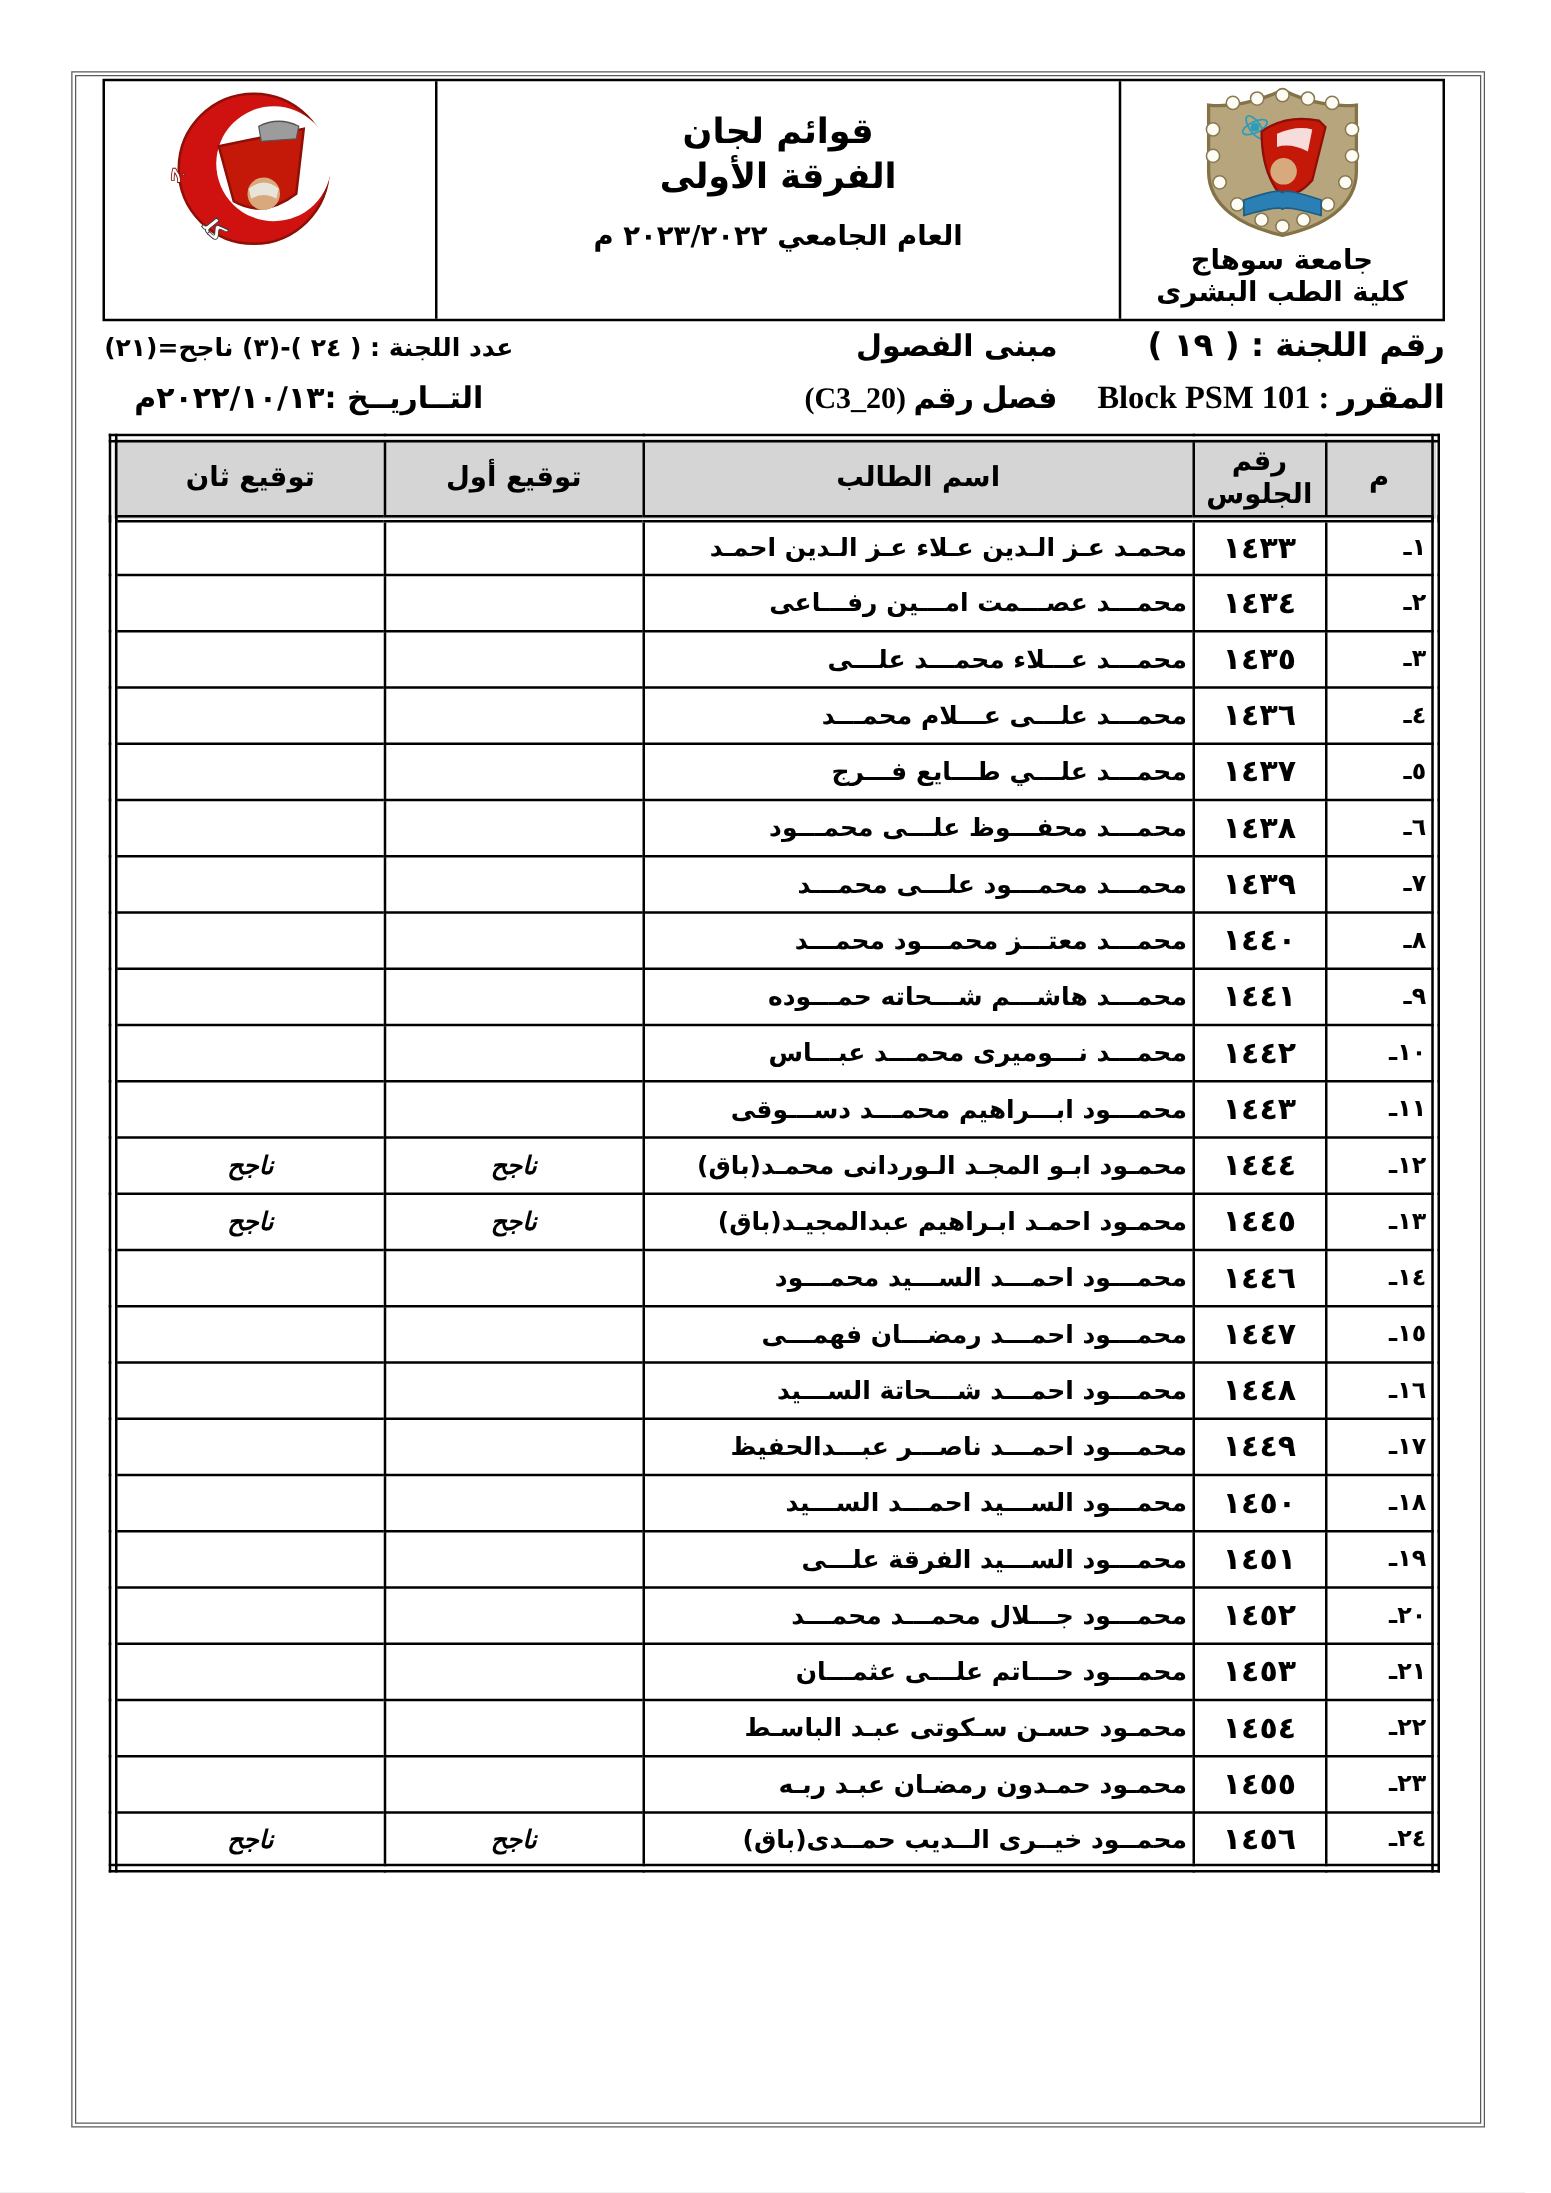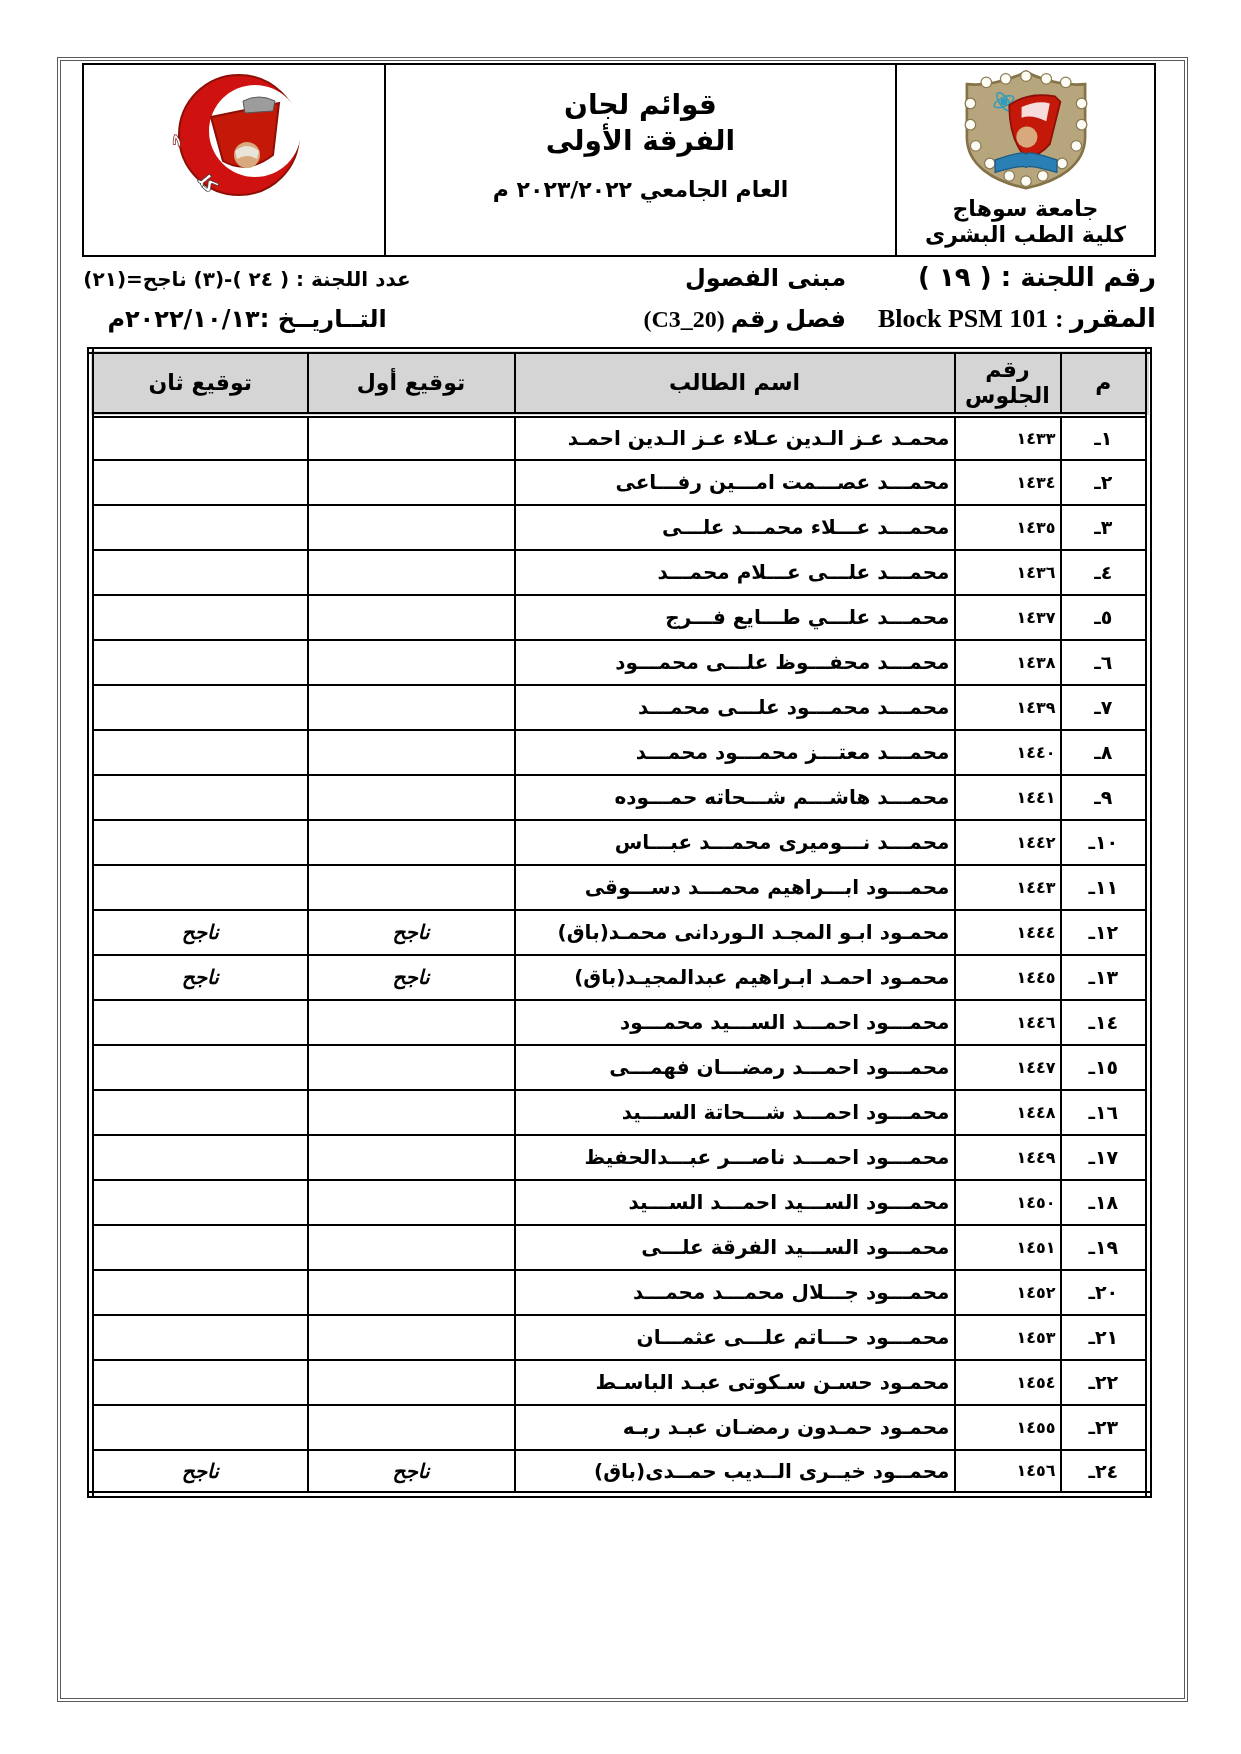--- a/index.html
+++ b/index.html
@@ -11,21 +11,21 @@
   }
   .frame {
     position:absolute; left:57px; top:57px; width:1131px; height:1645px;
     border:4px double #5a5a5a;
   }
   
   .header-box {
     position:absolute; left:82px; top:63px; width:1074px; height:194px;
     border:2px solid #000; display:flex; direction:rtl; background:#fff;
   }
-  .hcell { position:relative; height:100%;margin-left:36px; }
+  .hcell { position:relative; height:100%; }
   .hcell-right { width:259px; border-left:2px solid #000; text-align:center; padding-top:3px; }
   .hcell-center { flex:1; text-align:center; padding-top:22px; }
   .hcell-left { width:266px; border-right:2px solid #000; text-align:center; padding-top:2px; }
   .org-line { font-weight:bold; font-size:22px; line-height:26px; }
   .title-line1, .title-line2 { font-weight:bold; font-size:28px; line-height:36px; }
   .title-line3 { font-weight:bold; font-size:22px; line-height:34px; margin-top:14px; }
   .admin-caption { position:absolute; bottom:5px; right:0; left:0; font-weight:bold; font-size:22px; }
   
   .info-row { position:absolute; left:82px; width:1074px; display:flex; direction:rtl; align-items:baseline; }
   .info-row-1 { top:262px; }
@@ -43,22 +43,22 @@
   }
   table.list th {
     background:#d5d5d5; border:2px solid #000; border-bottom:6px double #000;
     height:64px; font-weight:bold; font-size:22px; line-height:1.15;
     text-align:center; vertical-align:middle; padding:0;
   }
   table.list td {
     border:2px solid #000; height:45px; padding:0 4px;
     font-weight:bold; vertical-align:middle; overflow:hidden;
   }
-  td.c-idx { text-align:center; font-size:19px; white-space:nowrap; }
-  td.c-seat { text-align:right; font-size:16px; letter-spacing:3px; white-space:nowrap; }
+  td.c-idx { text-align:right; font-size:19px; white-space:nowrap; }
+  td.c-seat { text-align:center; font-size:24px; letter-spacing:3px; white-space:nowrap; }
   td.c-name { text-align:right; font-size:20px; white-space:nowrap; padding-right:7px; }
   td.c-sig { text-align:center; font-size:20px;font-style:italic; }
   .col-idx { width:88px; } .col-seat { width:106px; } .col-name { width:440px; }
   .col-sig1 { width:207px; } .col-sig2 { width:217px; }
 </style>
 </head>
 <body>
 
 <div class="page">
   <div class="frame"></div>

